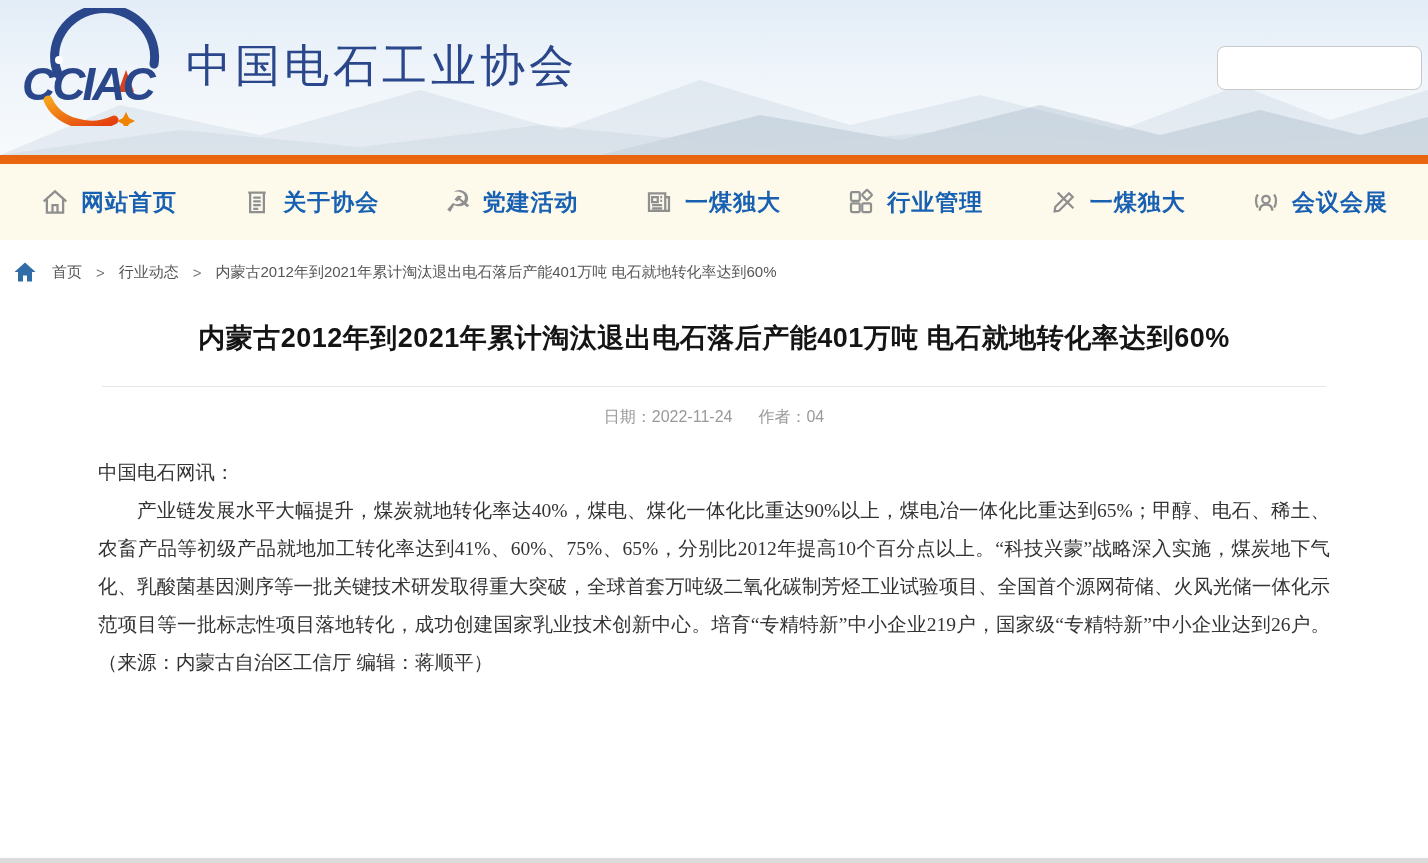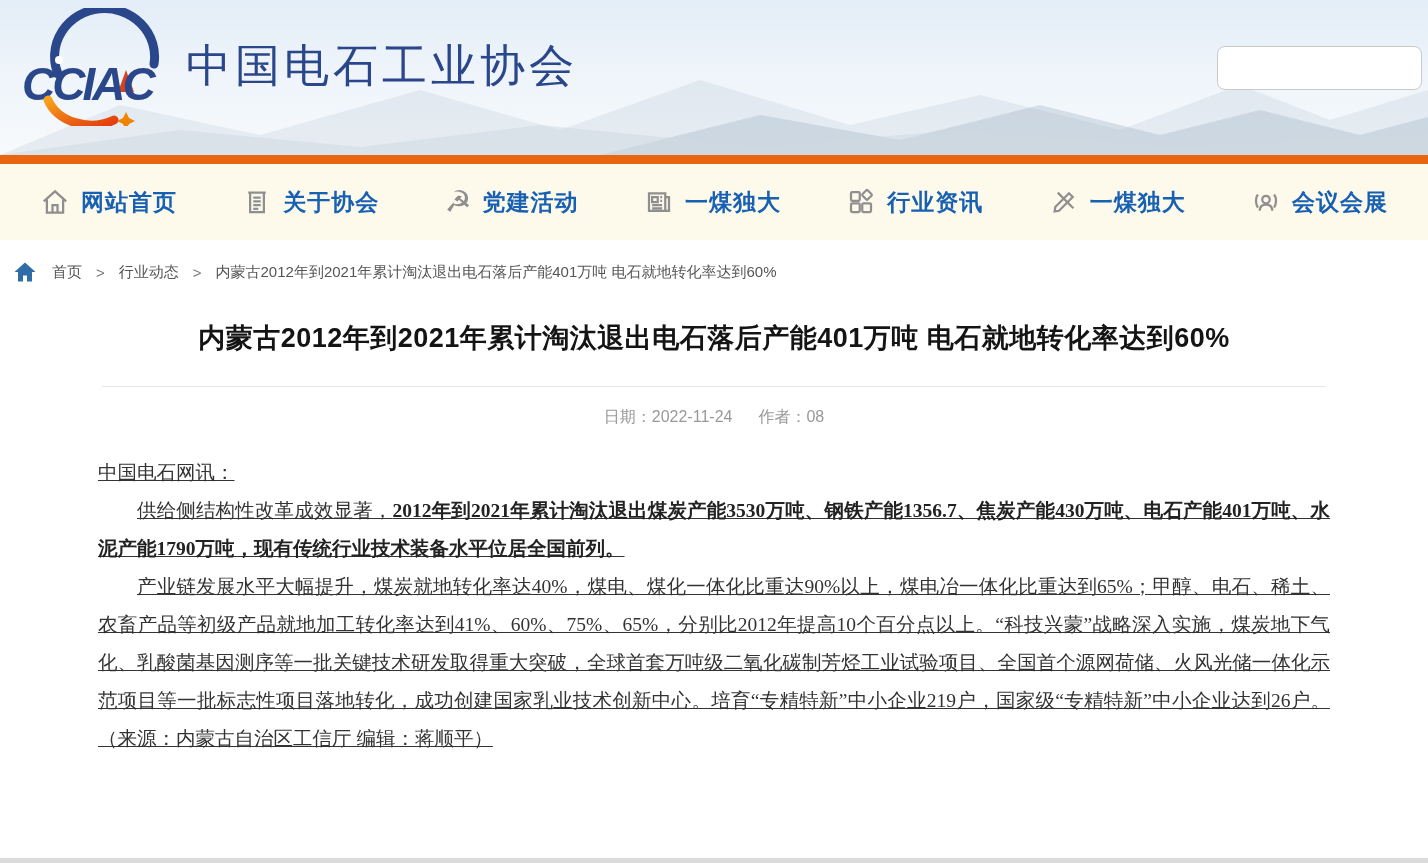--- a/index.html
+++ b/index.html
@@ -60,21 +60,21 @@
   .title-divider { height: 1px; background: #e6e6e6; margin: 30px 4px 0 4px; }
   .article-meta {
     text-align: right; color: #999; font-size: 16px; margin-top: 20px;
     display: flex; justify-content: center; gap: 26px;
   }
   .article-body {
     margin-top: 26px;
     font-family: "Liberation Serif", "DejaVu Serif", serif;
     font-size: 19.5px; color: #333; line-height: 1.95; text-align: justify;
   }
-  .article-body p { text-indent: 2em; text-decoration: underline; }
+  .article-body p { text-indent: 2em; }
   .article-body p.no-indent { text-indent: 0; }
   .article-body .bold-seg { font-weight: bold; color: #222; }
 
   .footer-strip {
     position: absolute; left: 0; bottom: 0; width: 100%; height: 5px; background: #dbdbdb;
   }
 </style>
 </head>
 <body>
 
@@ -142,21 +142,21 @@
   </div>
   <div class="nav-item">
     <span class="icon">
       <svg viewBox="0 0 24 24">
           <rect x="4" y="4" width="7" height="7" rx="1"></rect>
           <rect x="13.8" y="3.3" width="6" height="6" rx="1" transform="rotate(45 16.8 6.3)"></rect>
           <rect x="4" y="13" width="7" height="7" rx="1"></rect>
           <rect x="13" y="13" width="7" height="7" rx="1"></rect>
         </svg>
     </span>
-    <span class="nav-label">行业资讯</span>
+    <span class="nav-label">行业管理</span>
   </div>
   <div class="nav-item">
     <span class="icon">
       <svg viewBox="0 0 24 24">
           <path d="M5 16 L16 5 L19 8 L8 19 L4.5 19.5 Z M7 4.5 L19.5 17 M9.5 7 L11 8.5 M12 9.5 L13.5 11 M14.5 12 L16 13.5"></path>
         </svg>
     </span>
     <span class="nav-label">一煤独大</span>
   </div>
   <div class="nav-item">
@@ -179,23 +179,22 @@
   <span class="crumb">行业动态</span>
   <span class="crumb-sep">&gt;</span>
   <span class="crumb">内蒙古2012年到2021年累计淘汰退出电石落后产能401万吨 电石就地转化率达到60%</span>
 </div>
 
 <main class="article">
   <h1 class="article-title">内蒙古2012年到2021年累计淘汰退出电石落后产能401万吨 电石就地转化率达到60%</h1>
   <div class="title-divider"></div>
   <div class="article-meta">
     <span>日期：2022-11-24</span>
-    <span>作者：08</span>
+    <span>作者：04</span>
   </div>
 
   <div class="article-body">
     <p class="no-indent">中国电石网讯：</p>
-    <p><span>供给侧结构性改革成效显著，</span><span class="bold-seg">2012年到2021年累计淘汰退出煤炭产能3530万吨、钢铁产能1356.7、焦炭产能430万吨、电石产能401万吨、水泥产能1790万吨，现有传统行业技术装备水平位居全国前列。</span></p>
     <p>产业链发展水平大幅提升，煤炭就地转化率达40%，煤电、煤化一体化比重达90%以上，煤电冶一体化比重达到65%；甲醇、电石、稀土、农畜产品等初级产品就地加工转化率达到41%、60%、75%、65%，分别比2012年提高10个百分点以上。“科技兴蒙”战略深入实施，煤炭地下气化、乳酸菌基因测序等一批关键技术研发取得重大突破，全球首套万吨级二氧化碳制芳烃工业试验项目、全国首个源网荷储、火风光储一体化示范项目等一批标志性项目落地转化，成功创建国家乳业技术创新中心。培育“专精特新”中小企业219户，国家级“专精特新”中小企业达到26户。（来源：内蒙古自治区工信厅 编辑：蒋顺平）</p>
   </div>
 </main>
 
 <div class="footer-strip"></div>
 
 </body></html>

